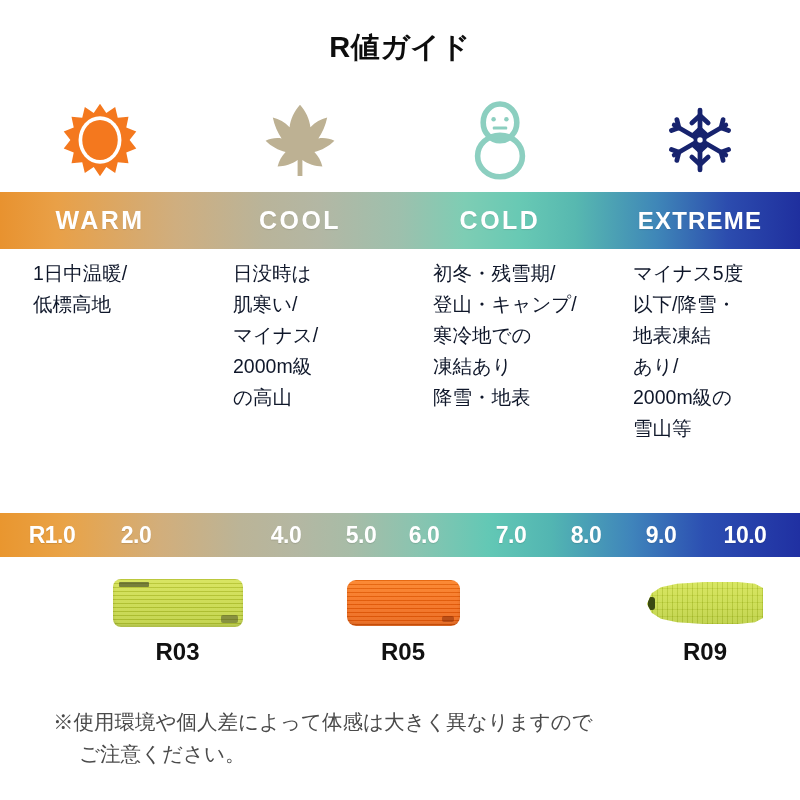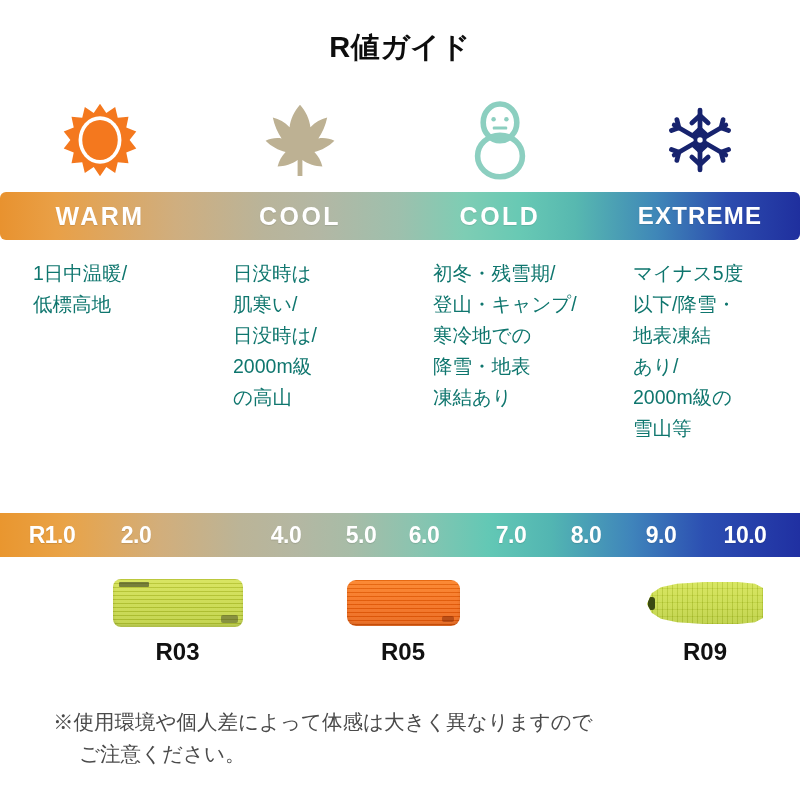--- a/index.html
+++ b/index.html
@@ -49,36 +49,35 @@
     justify-content: center;
   }
   .icon-cell svg { display: block; }
 
   
   .cat-band {
     position: absolute;
     top: 192px;
     left: 0;
     width: 800px;
-    height: 48px;
+    height: 57px;
     background: linear-gradient(to right,
         #e8922f 0%,
         #e9a047 7%,
         #cfae7f 22%,
         #b9b49a 33%,
         #b3b7a4 40%,
         #9dc0ad 50%,
         #7ecdb4 58%,
         #68c9b4 65%,
         #57b8b0 72%,
         #3f87b8 82%,
         #2c4cae 91%,
         #1f2f9e 100%);
     display: flex;
-    border-radius: 6px;
   }
   .cat-cell {
     flex: 1 1 0;
     display: flex;
     align-items: center;
     justify-content: center;
     color: #ffffff;
     font-size: 25px;
     font-weight: 700;
     letter-spacing: 2.5px;
@@ -97,21 +96,21 @@
     display: flex;
   }
   .desc-cell {
     flex: 1 1 0;
     padding-left: 33px;
     padding-right: 6px;
   }
   .desc-line {
     font-size: 19.5px;
     line-height: 31px;
-    color: #0f766e;
+    color: #0f172a;
     font-family: "Liberation Sans", sans-serif;
     white-space: nowrap;
   }
 
   
   .rvalue-band {
     position: absolute;
     top: 513px;
     left: 0;
     width: 800px;
@@ -361,31 +360,31 @@
   <div class="desc-row">
 
     <div class="desc-cell">
       <div class="desc-line">1日中温暖/</div>
       <div class="desc-line">低標高地</div>
     </div>
 
     <div class="desc-cell">
       <div class="desc-line">日没時は</div>
       <div class="desc-line">肌寒い/</div>
-      <div class="desc-line">日没時は/</div>
+      <div class="desc-line">マイナス/</div>
       <div class="desc-line">2000m級</div>
       <div class="desc-line">の高山</div>
     </div>
 
     <div class="desc-cell">
       <div class="desc-line">初冬・残雪期/</div>
       <div class="desc-line">登山・キャンプ/</div>
       <div class="desc-line">寒冷地での</div>
+      <div class="desc-line">凍結あり</div>
       <div class="desc-line">降雪・地表</div>
-      <div class="desc-line">凍結あり</div>
     </div>
 
     <div class="desc-cell">
       <div class="desc-line">マイナス5度</div>
       <div class="desc-line">以下/降雪・</div>
       <div class="desc-line">地表凍結</div>
       <div class="desc-line">あり/</div>
       <div class="desc-line">2000m級の</div>
       <div class="desc-line">雪山等</div>
     </div>

